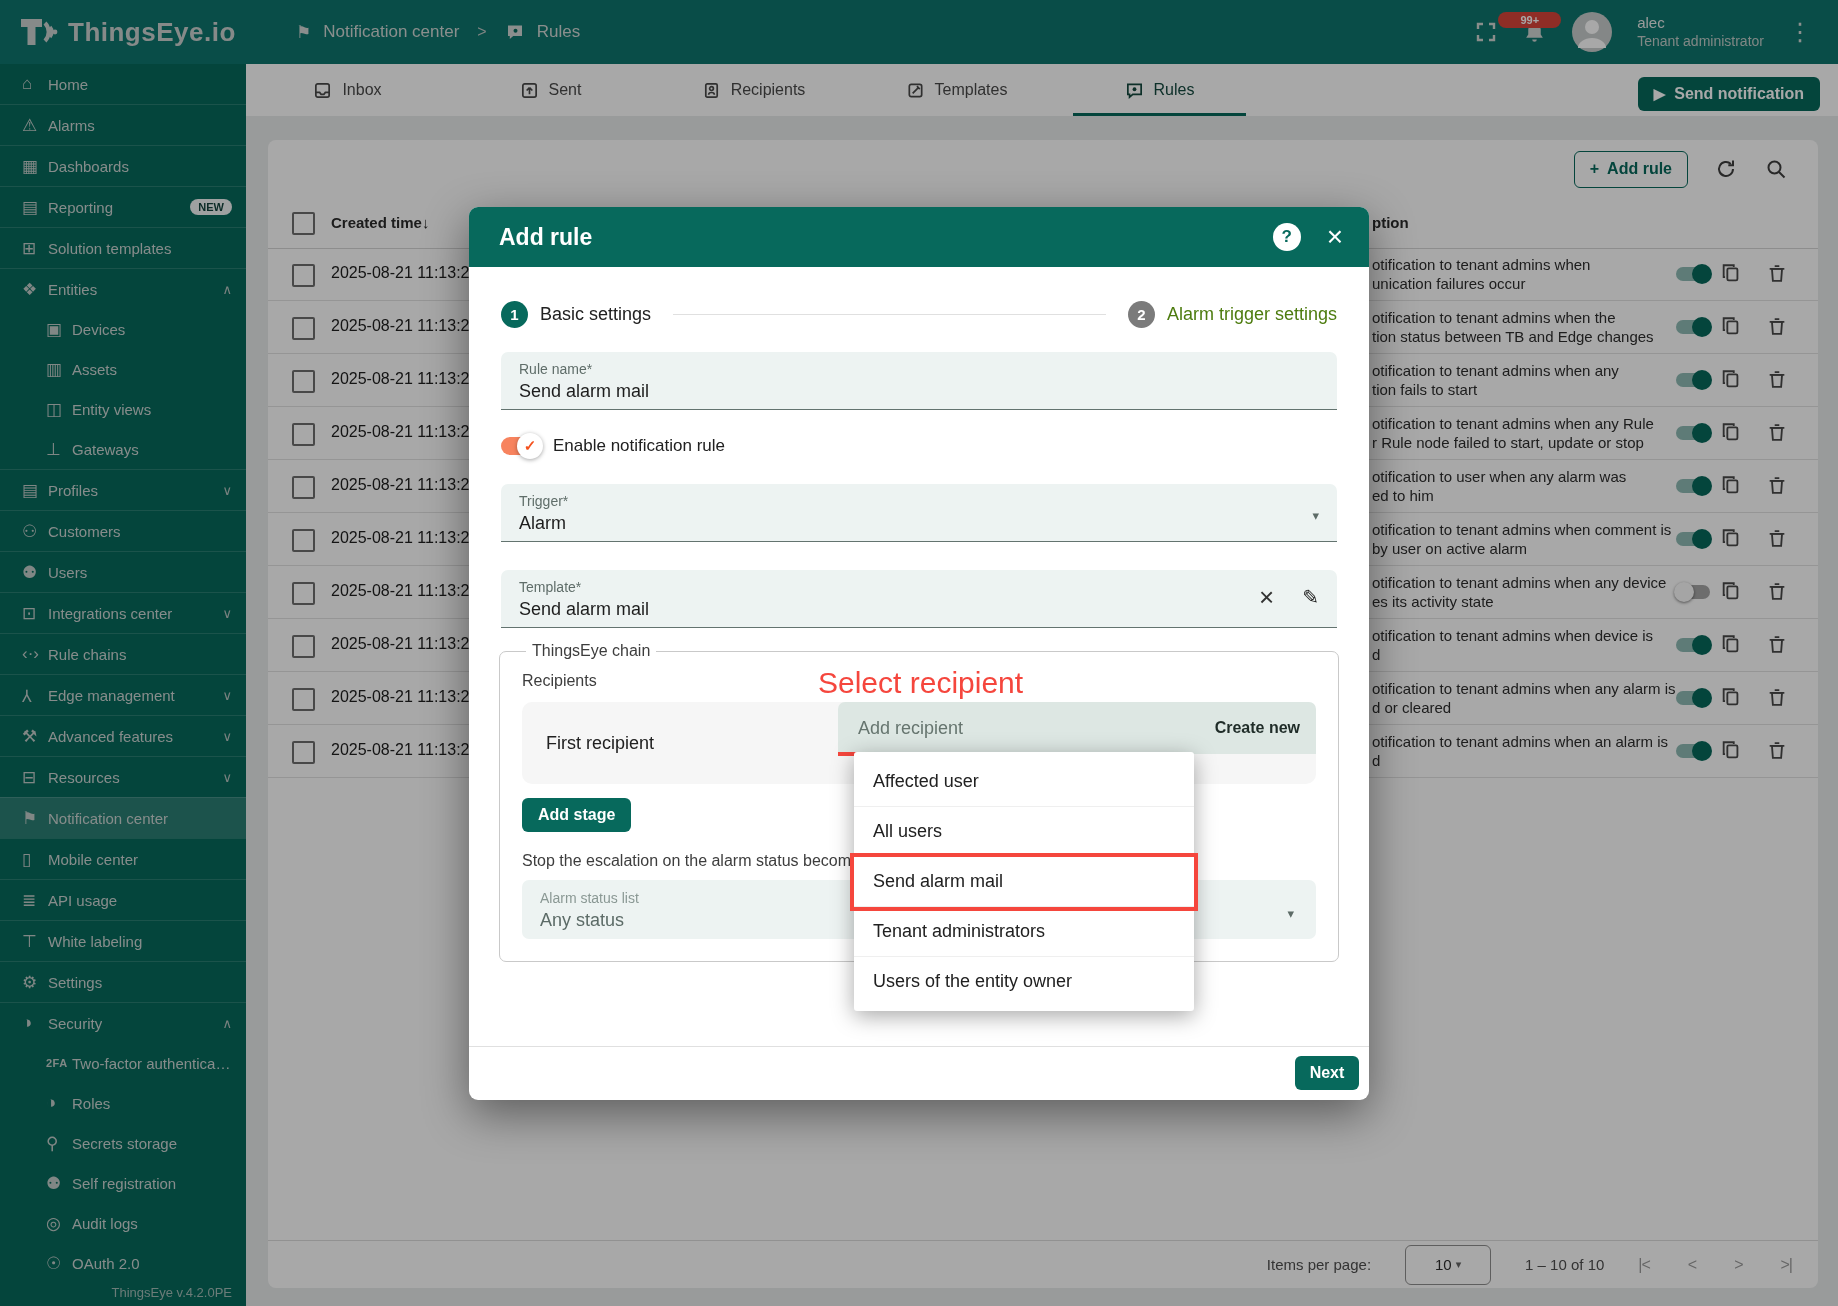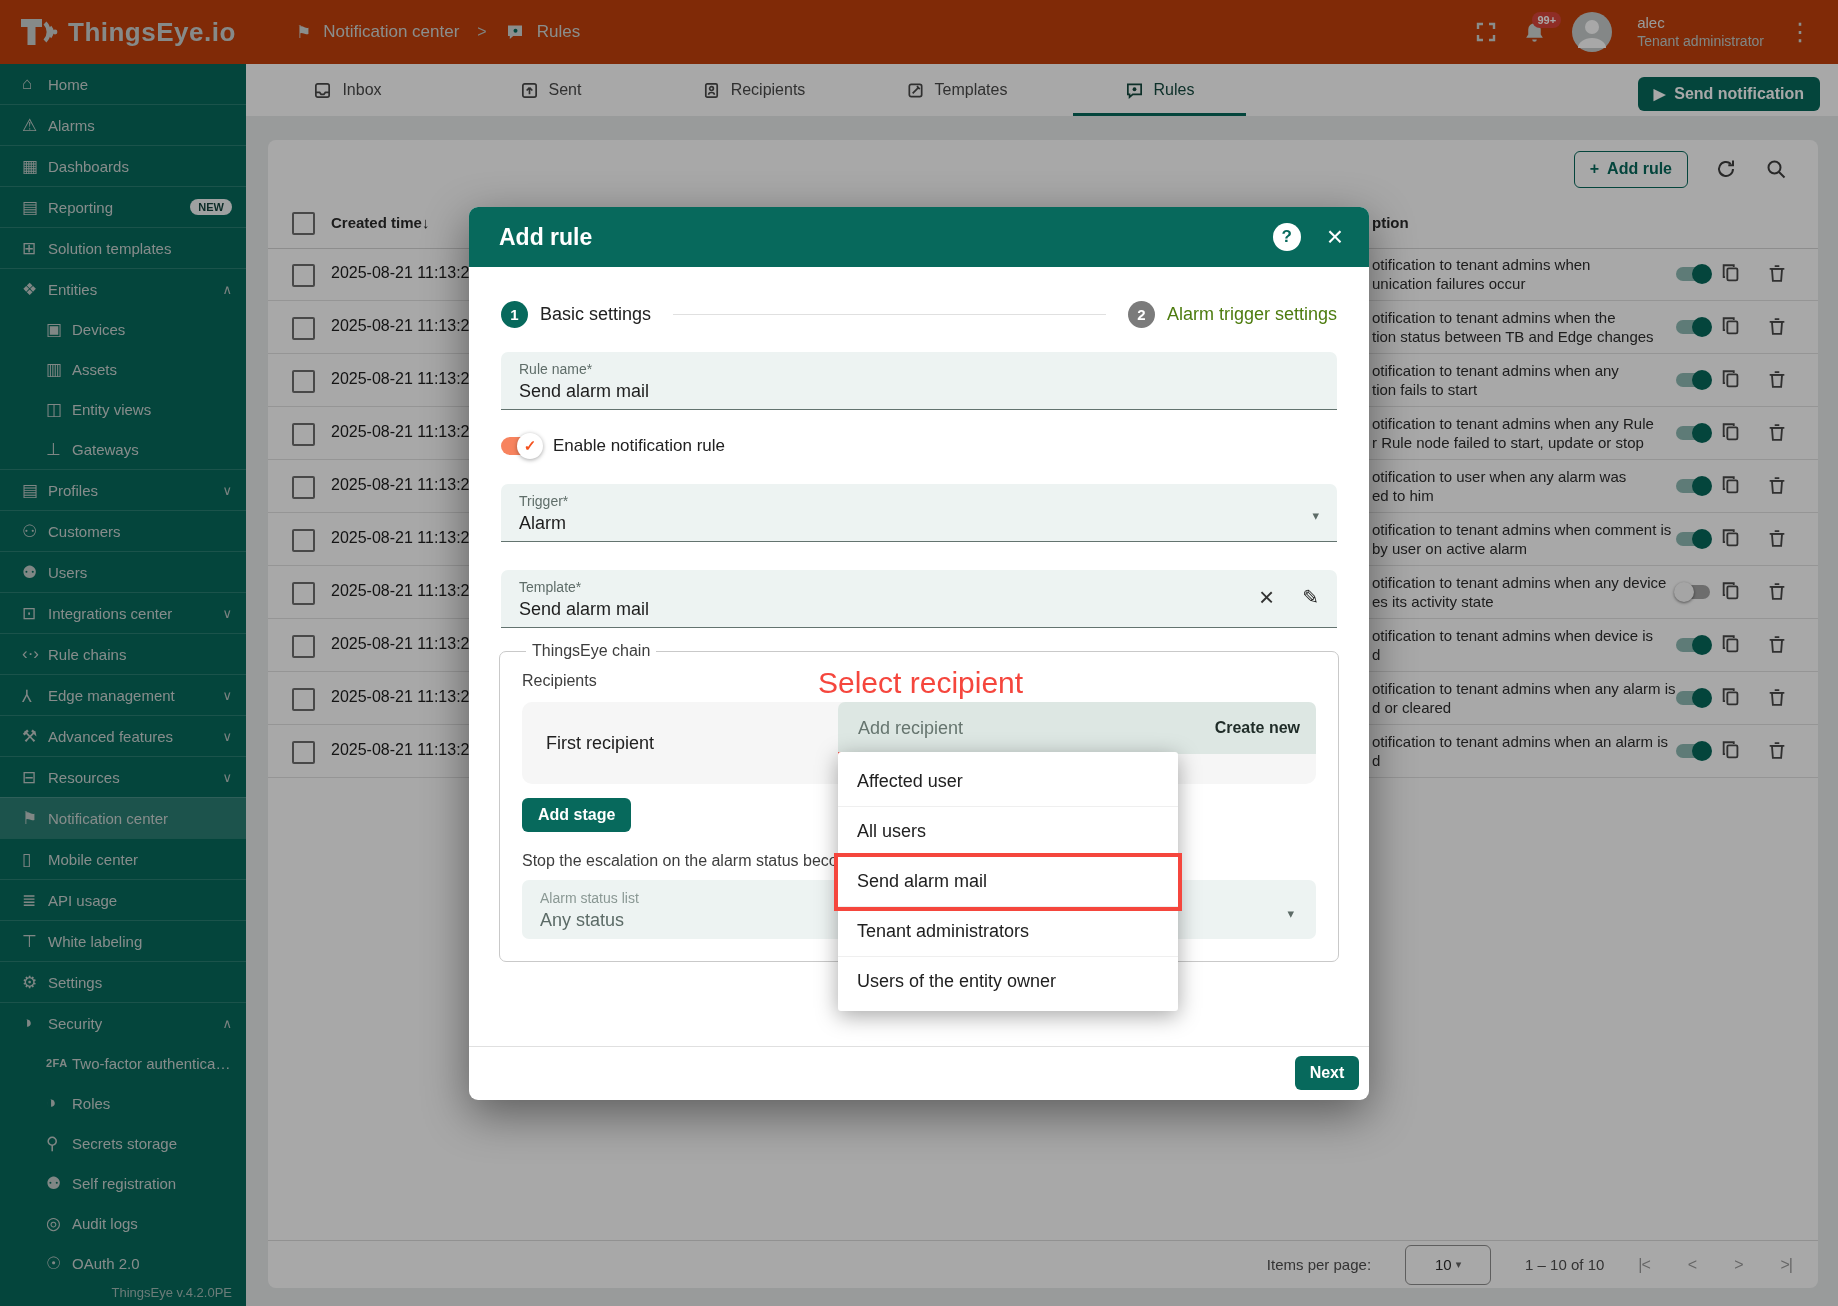--- a/index.html
+++ b/index.html
@@ -1,29 +1,29 @@
 <!DOCTYPE html>
 <html><head>
 <meta charset="utf-8">
 <style>
   html,body{margin:0;padding:0;width:1838px;height:1306px;overflow:hidden;
     font-family:"Liberation Sans",sans-serif;background:#0c1f1c;}
   .stage{position:relative;width:1838px;height:1306px;background:#eceff0;}
 
   
-  .topbar{position:absolute;left:0;top:0;width:1838px;height:64px;background:#c2410c;
+  .topbar{position:absolute;left:0;top:0;width:1838px;height:64px;background:#0f766e;
     display:flex;align-items:center;z-index:5;}
   .logo{display:flex;align-items:center;gap:10px;padding-left:16px;width:240px;}
   .logo-text{font-size:26px;font-weight:bold;color:#ccd2d1;letter-spacing:.5px;}
   .crumb{display:flex;align-items:center;gap:12px;color:#d2d8d6;font-size:17px;font-weight:500;margin-left:40px;}
   .crumb .sep{font-size:16px;color:#c2cac8;margin:0 6px;}
   .top-right{margin-left:auto;display:flex;align-items:center;gap:24px;padding-right:26px;}
   .bell-wrap{position:relative;}
   .badge99{position:absolute;top:-8px;right:-14px;background:#d9453a;color:#fff;font-size:11px;
-    font-weight:bold;border-radius:10px;padding:2px 5px;}
+    font-weight:bold;border-radius:10px;padding:2px 22px;}
   .who{line-height:1.25;}
   .who .nm{font-size:15px;color:#e8ebea;}
   .who .rl{font-size:14px;color:#c2cdca;}
   .kebab{font-size:24px;color:#d5dad8;}
 
   
   .sidebar{position:absolute;left:0;top:64px;width:246px;height:1242px;background:#07695c;z-index:4;}
   .side-item{position:relative;display:flex;align-items:center;height:40px;padding-left:22px;color:#ccd5d3;}
   .side-item.divider{border-top:1px solid rgba(255,255,255,.14);}
   .side-item.child{padding-left:46px;}
@@ -131,21 +131,21 @@
   .stage-row{position:relative;margin-top:12px;height:82px;}
   .stage-box{position:absolute;inset:0;background:#f6f6f6;border-radius:10px;}
   .stage-name{position:absolute;left:24px;top:31px;font-size:18px;color:#212121;}
   .addrec{position:absolute;right:0;top:0;width:478px;height:52px;background:#dde7e3;
     border-radius:7px 7px 0 0;display:flex;align-items:center;}
   .addrec .ph{font-size:18px;color:#66756f;margin-left:20px;}
   .addrec .cnew{margin-left:auto;margin-right:16px;font-size:16px;font-weight:bold;color:#1f2c28;}
   .red-under{position:absolute;left:0;bottom:-2px;width:182px;height:4px;background:#f5463d;}
   .sel-note{position:absolute;left:296px;top:-36px;font-size:30px;color:#f5463d;z-index:60;}
 
-  .dd-panel{position:absolute;left:316px;top:50px;width:340px;background:#fff;border-radius:3px;
+  .dd-panel{position:absolute;left:332px;top:50px;width:340px;background:#fff;border-radius:3px;
     box-shadow:0 5px 22px rgba(0,0,0,.35);z-index:55;padding:5px 0;}
   .dd-opt{height:49px;display:flex;align-items:center;padding-left:19px;font-size:18px;color:#212121;
     border-bottom:1px solid #efefef;background:#fff;}
   .dd-opt:last-child{border-bottom:none;}
   .dd-opt.boxed{outline:4px solid #f5463d;position:relative;z-index:2;}
 
   .addstage-btn{margin-top:14px;display:inline-flex;align-items:center;height:34px;background:#07695c;
     color:#fff;font-size:16px;font-weight:bold;border-radius:6px;padding:0 16px;}
   .stop-lab{margin-top:20px;font-size:16px;color:#3d3d3d;}
   .status-field{position:relative;margin-top:10px;height:59px;background:#edf3f2;border-radius:7px;

